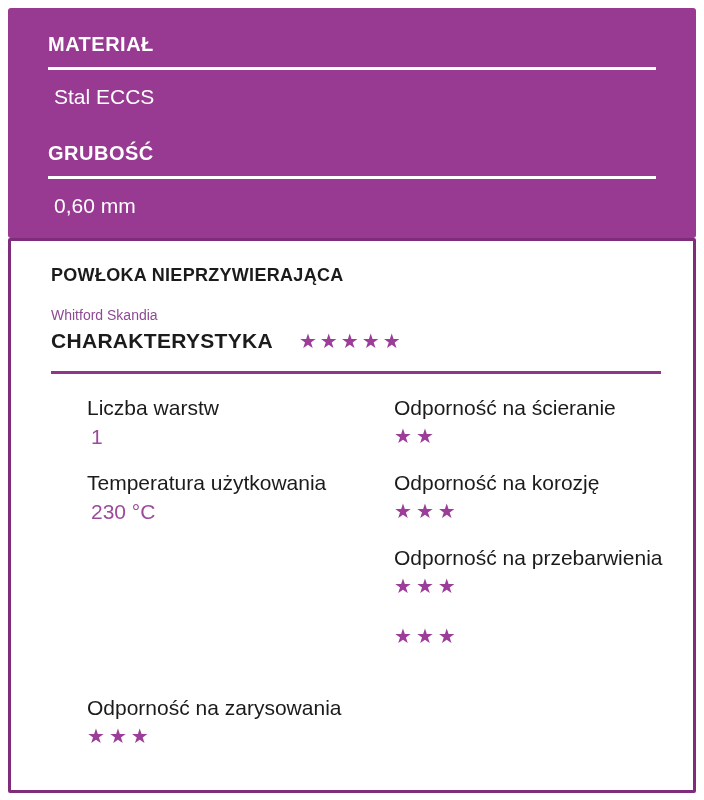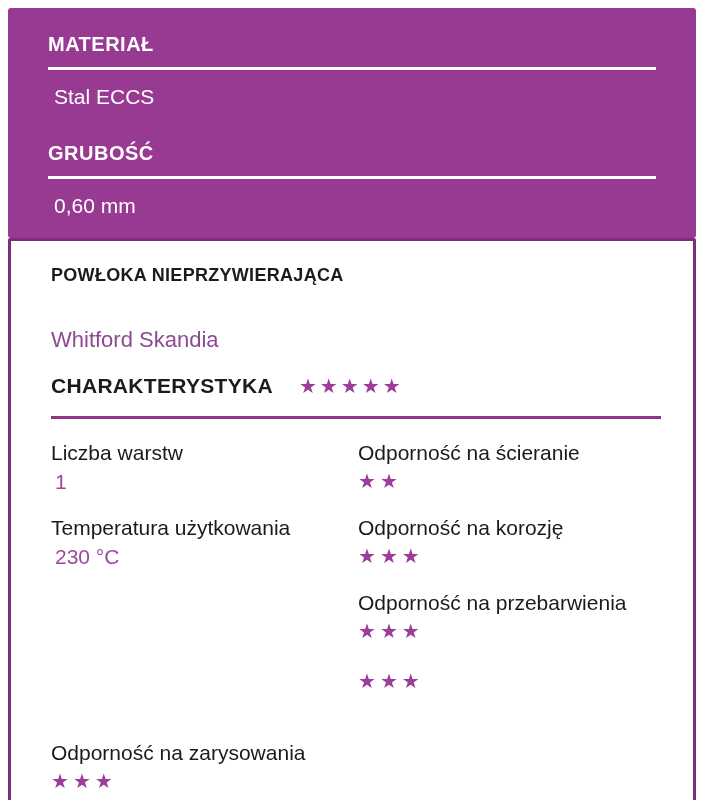--- a/index.html
+++ b/index.html
@@ -63,26 +63,26 @@
   }
   .coating-title {
     color: var(--text-black);
     font-size: 18px;
     line-height: 25px;
     font-weight: bold;
     letter-spacing: 0.3px;
   }
   .coating-brand {
     color: var(--purple-brand);
-    font-size: 22px;
+    font-size: 14px;
     line-height: 26px;
-    margin-top: 39px;
+    margin-top: 14px;
   }
   .char-row {
-    margin-top: 20px;
+    margin-top: 0;
     display: flex;
     align-items: center;
   }
   .char-label {
     color: var(--text-black);
     font-size: 21px;
     line-height: 26px;
     font-weight: bold;
     letter-spacing: 0.3px;
   }
@@ -103,21 +103,21 @@
   }
 
   
   .specs-grid {
     margin-top: 21px;
     display: grid;
     grid-template-columns: 307px auto;
     grid-auto-flow: column;
     grid-template-rows: repeat(5, auto);
   }
-  .spec-cell { margin-bottom: 21px; min-height: 54px; }
+  .spec-cell { margin-bottom: 21px; min-height: 54px; margin-left: 36px; }
   .spec-label {
     color: var(--text-black);
     font-size: 21px;
     line-height: 25px;
   }
   .spec-value {
     color: var(--purple-value);
     font-size: 21px;
     line-height: 25px;
     margin-top: 4px;

